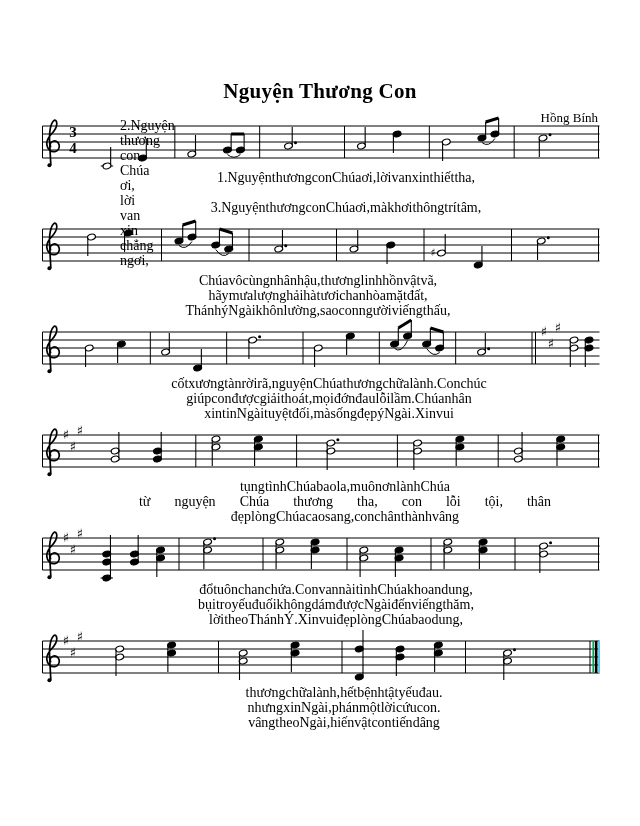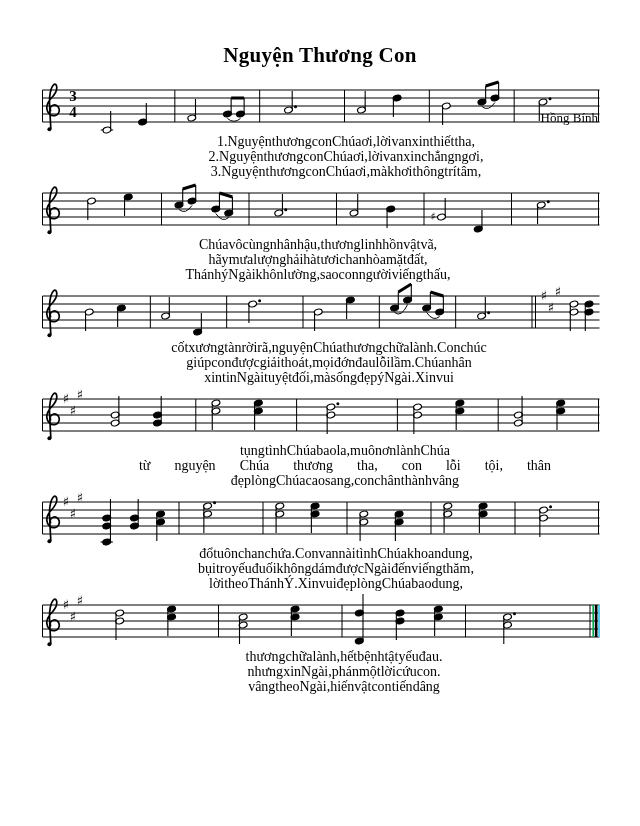--- a/index.html
+++ b/index.html
@@ -1,20 +1,20 @@
 <!DOCTYPE html>
 <html><head>
 <meta charset="utf-8">
 <style>
   html,body{margin:0;padding:0;}
   body{
     width:640px;height:826px;overflow:hidden;background:#ffffff;
     font-family:"Liberation Serif", serif;color:#000;
   }
-  .page{position:relative;width:640px;height:642px;padding-top:43px;box-sizing:border-box;}
+  .page{position:relative;width:640px;height:642px;padding-top:79px;box-sizing:border-box;}
   .title{margin:0;text-align:center;font-size:21px;font-weight:bold;letter-spacing:.3px;line-height:24px;}
   .subtitle{text-align:center;font-size:11.5px;font-style:italic;font-weight:600;margin-top:2px;line-height:14px;}
   .composer{position:absolute;top:110px;right:42px;font-size:13px;}
   #systems{margin-top:9px;}
   .system{position:relative;}
   .staff{display:block;margin-left:42px;}
   .lyr{
     width:558px;margin-left:42px;box-sizing:border-box;
     display:flex;justify-content:center;
     font-size:14px;line-height:15px;height:15px;white-space:nowrap;
@@ -85,21 +85,21 @@
           <span>thương</span>
           <span>con</span>
           <span>Chúa</span>
           <span>ơi,</span>
           <span>lời</span>
           <span>van</span>
           <span>xin</span>
           <span>thiết</span>
           <span>tha,</span>
         </div>
-        <div class="lyr" style="padding-left: 78px; padding-right: 28px;">
+        <div class="lyr" style="padding-left: 78px; padding-right: 28px; flex-direction: column;">
           <span>2.Nguyện</span>
           <span>thương</span>
           <span>con</span>
           <span>Chúa</span>
           <span>ơi,</span>
           <span>lời</span>
           <span>van</span>
           <span>xin</span>
           <span>chẳng</span>
           <span>ngơi,</span>

